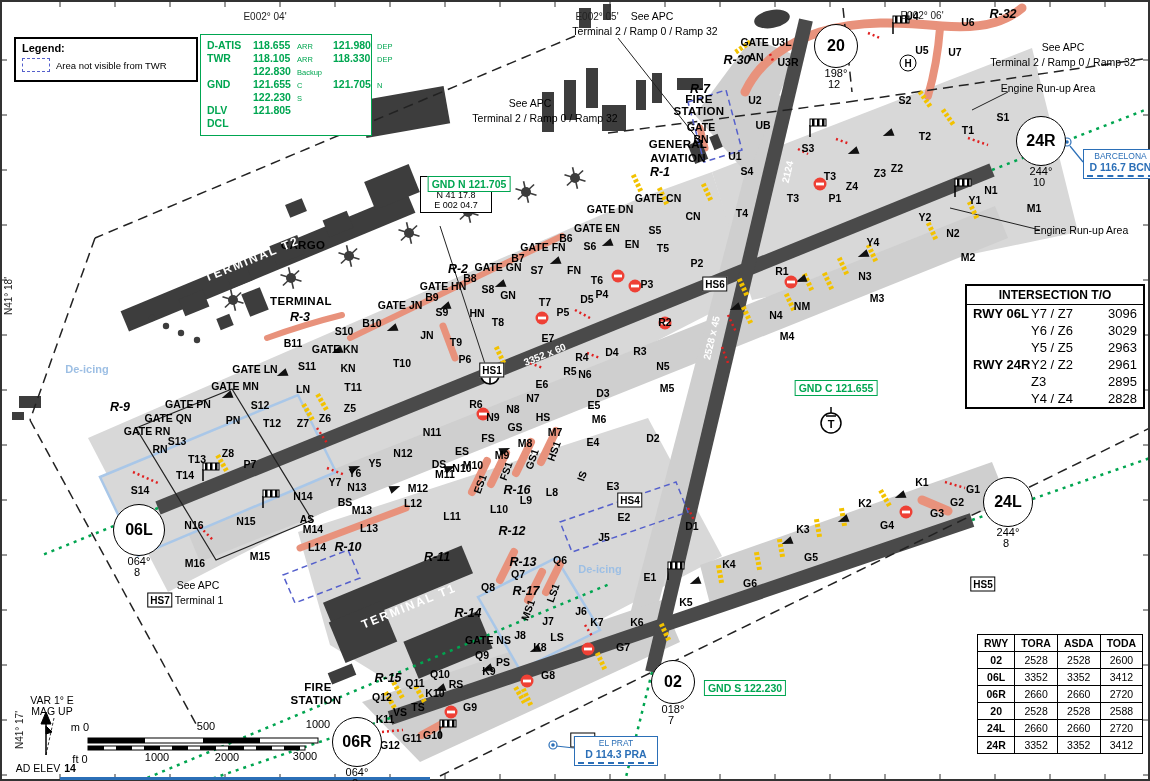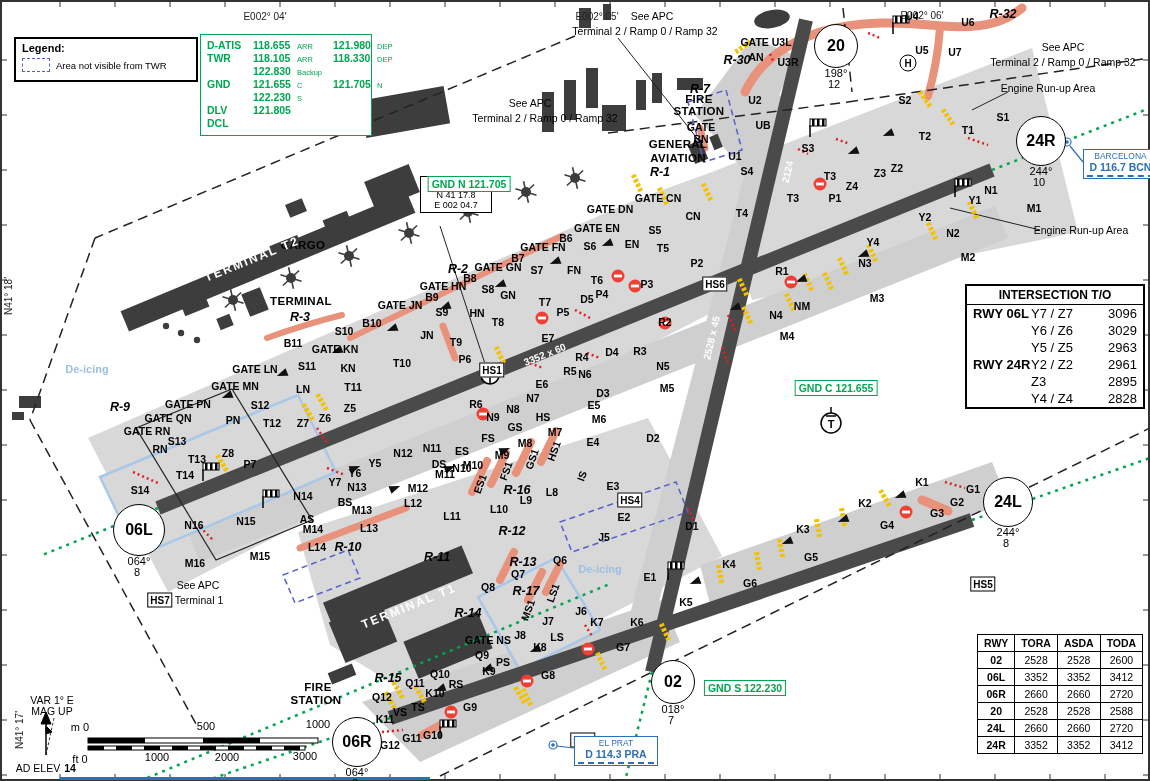--- a/index.html
+++ b/index.html
@@ -819,29 +819,29 @@
       <div class="lb tw" style="left: 303px; top: 423px;">Z7</div>
       <div class="lb tw" style="left: 228px; top: 453px;">Z8</div>
       <div class="lb tw" style="left: 975px; top: 200px;">Y1</div>
       <div class="lb tw" style="left: 925px; top: 217px;">Y2</div>
       <div class="lb tw" style="left: 873px; top: 242px;">Y4</div>
       <div class="lb tw" style="left: 375px; top: 463px;">Y5</div>
       <div class="lb tw" style="left: 355px; top: 473px;">Y6</div>
       <div class="lb tw" style="left: 335px; top: 482px;">Y7</div>
       <div class="lb tw" style="left: 991px; top: 190px;">N1</div>
       <div class="lb tw" style="left: 953px; top: 233px;">N2</div>
-      <div class="lb tw" style="left: 865px; top: 263px;">N3</div>
+      <div class="lb tw" style="left: 865px; top: 276px;">N3</div>
       <div class="lb tw" style="left: 776px; top: 315px;">N4</div>
       <div class="lb tw" style="left: 663px; top: 366px;">N5</div>
       <div class="lb tw" style="left: 585px; top: 374px;">N6</div>
       <div class="lb tw" style="left: 533px; top: 398px;">N7</div>
       <div class="lb tw" style="left: 513px; top: 409px;">N8</div>
       <div class="lb tw" style="left: 493px; top: 417px;">N9</div>
       <div class="lb tw" style="left: 462px; top: 436px; margin-top: 32px;">N10</div>
-      <div class="lb tw" style="left: 432px; top: 448px; text-align: center;">N11</div>
+      <div class="lb tw" style="left: 432px; top: 432px; text-align: center;">N11</div>
       <div class="lb tw" style="left: 403px; top: 453px;">N12</div>
       <div class="lb tw" style="left: 357px; top: 487px;">N13</div>
       <div class="lb tw" style="left: 303px; top: 496px;">N14</div>
       <div class="lb tw" style="left: 246px; top: 521px;">N15</div>
       <div class="lb tw" style="left: 194px; top: 525px;">N16</div>
       <div class="lb tw" style="left: 1034px; top: 208px;">M1</div>
       <div class="lb tw" style="left: 968px; top: 257px;">M2</div>
       <div class="lb tw" style="left: 877px; top: 298px;">M3</div>
       <div class="lb tw" style="left: 787px; top: 336px;">M4</div>
       <div class="lb tw" style="left: 667px; top: 388px;">M5</div>

